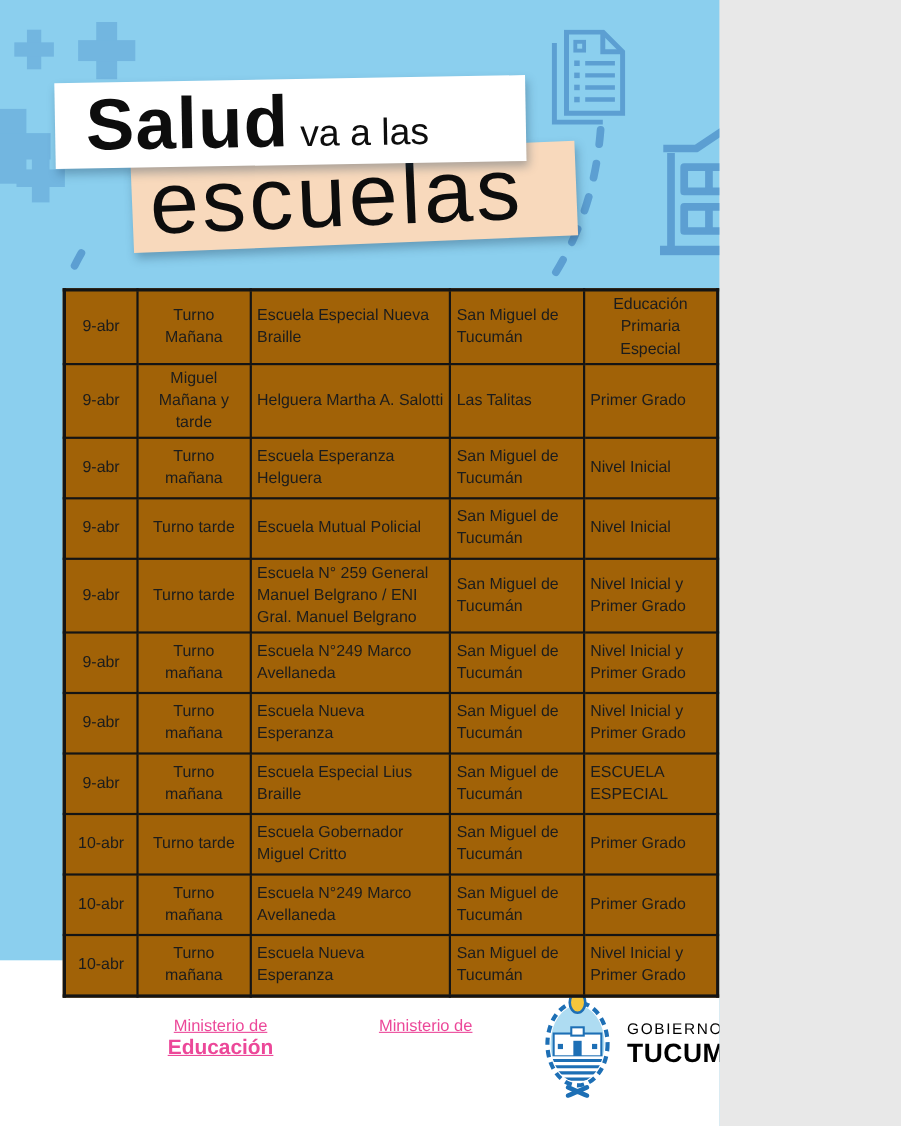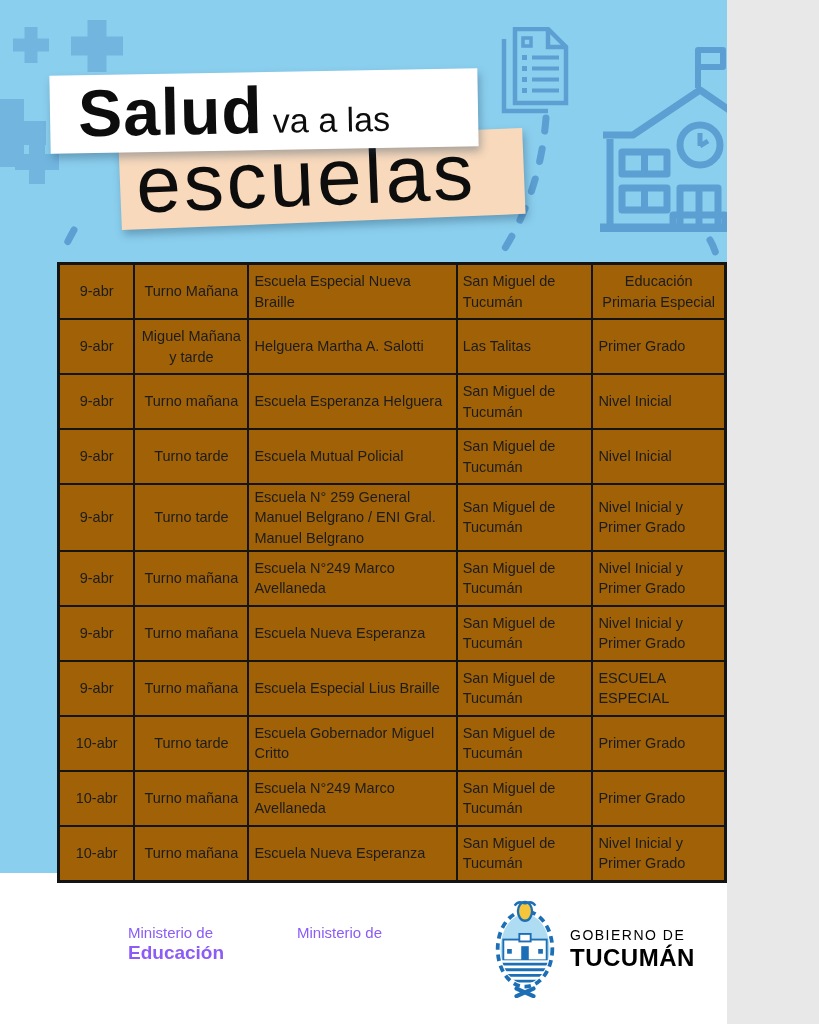--- a/index.html
+++ b/index.html
@@ -1,17 +1,17 @@
 <!DOCTYPE html>
 <html><head>
 <meta charset="utf-8">
 <style>
   html,body{margin:0;padding:0;background:#e8e8e8;}
   .canvas{
-    position:relative;width:727px;height:1024px;overflow:hidden;
+    position:relative;width:654px;height:1024px;overflow:hidden;
     background:#8BCFEE;
     font-family:"Liberation Sans", sans-serif;
   }
   
   .deco{position:absolute;inset:0;width:819px;height:1024px;pointer-events:none;z-index:1;}
   
   .banner{position:absolute;box-shadow:2px 5px 9px rgba(30,60,90,.35);}
   .banner-white{
     left:50px;top:72px;width:428px;height:78px;background:#ffffff;
     transform:rotate(-1deg);z-index:3;
@@ -36,21 +36,21 @@
     border:2px solid #141414;
     font-size:14.5px;line-height:1.4;color:#1c1c1c;
     padding:2px 5px;vertical-align:middle;height:49px;
     overflow:hidden;
   }
   td.c-date,td.c-shift{text-align:center;}
   td.c-school,td.c-city,td.c-level{text-align:left;}
   tr:first-child td.c-level{text-align:center;}
   
   .footer{position:absolute;left:0;bottom:0;width:819px;height:151px;background:#ffffff;z-index:4;}
-  .ministry{position:absolute;text-align:left;color:#8b5cf6;}
+  .ministry{position:absolute;text-align:center;color:#ec4899;text-decoration:underline;}
   .ministry .l1{font-size:15px;font-weight:400;}
   .ministry .l2{font-size:19px;font-weight:bold;margin-top:1px;}
   .min-edu{left:128px;top:51px;width:145px;}
   .min-salud{left:297px;top:51px;width:180px;}
   .gov{position:absolute;left:492px;top:27px;display:flex;align-items:center;}
   .gov-text{margin-left:12px;color:#000000;}
   .gov-text .g1{font-size:14px;letter-spacing:1.5px;font-weight:400;}
   .gov-text .g2{font-size:24px;font-weight:bold;letter-spacing:.5px;margin-top:1px;}
 </style>
 </head>

